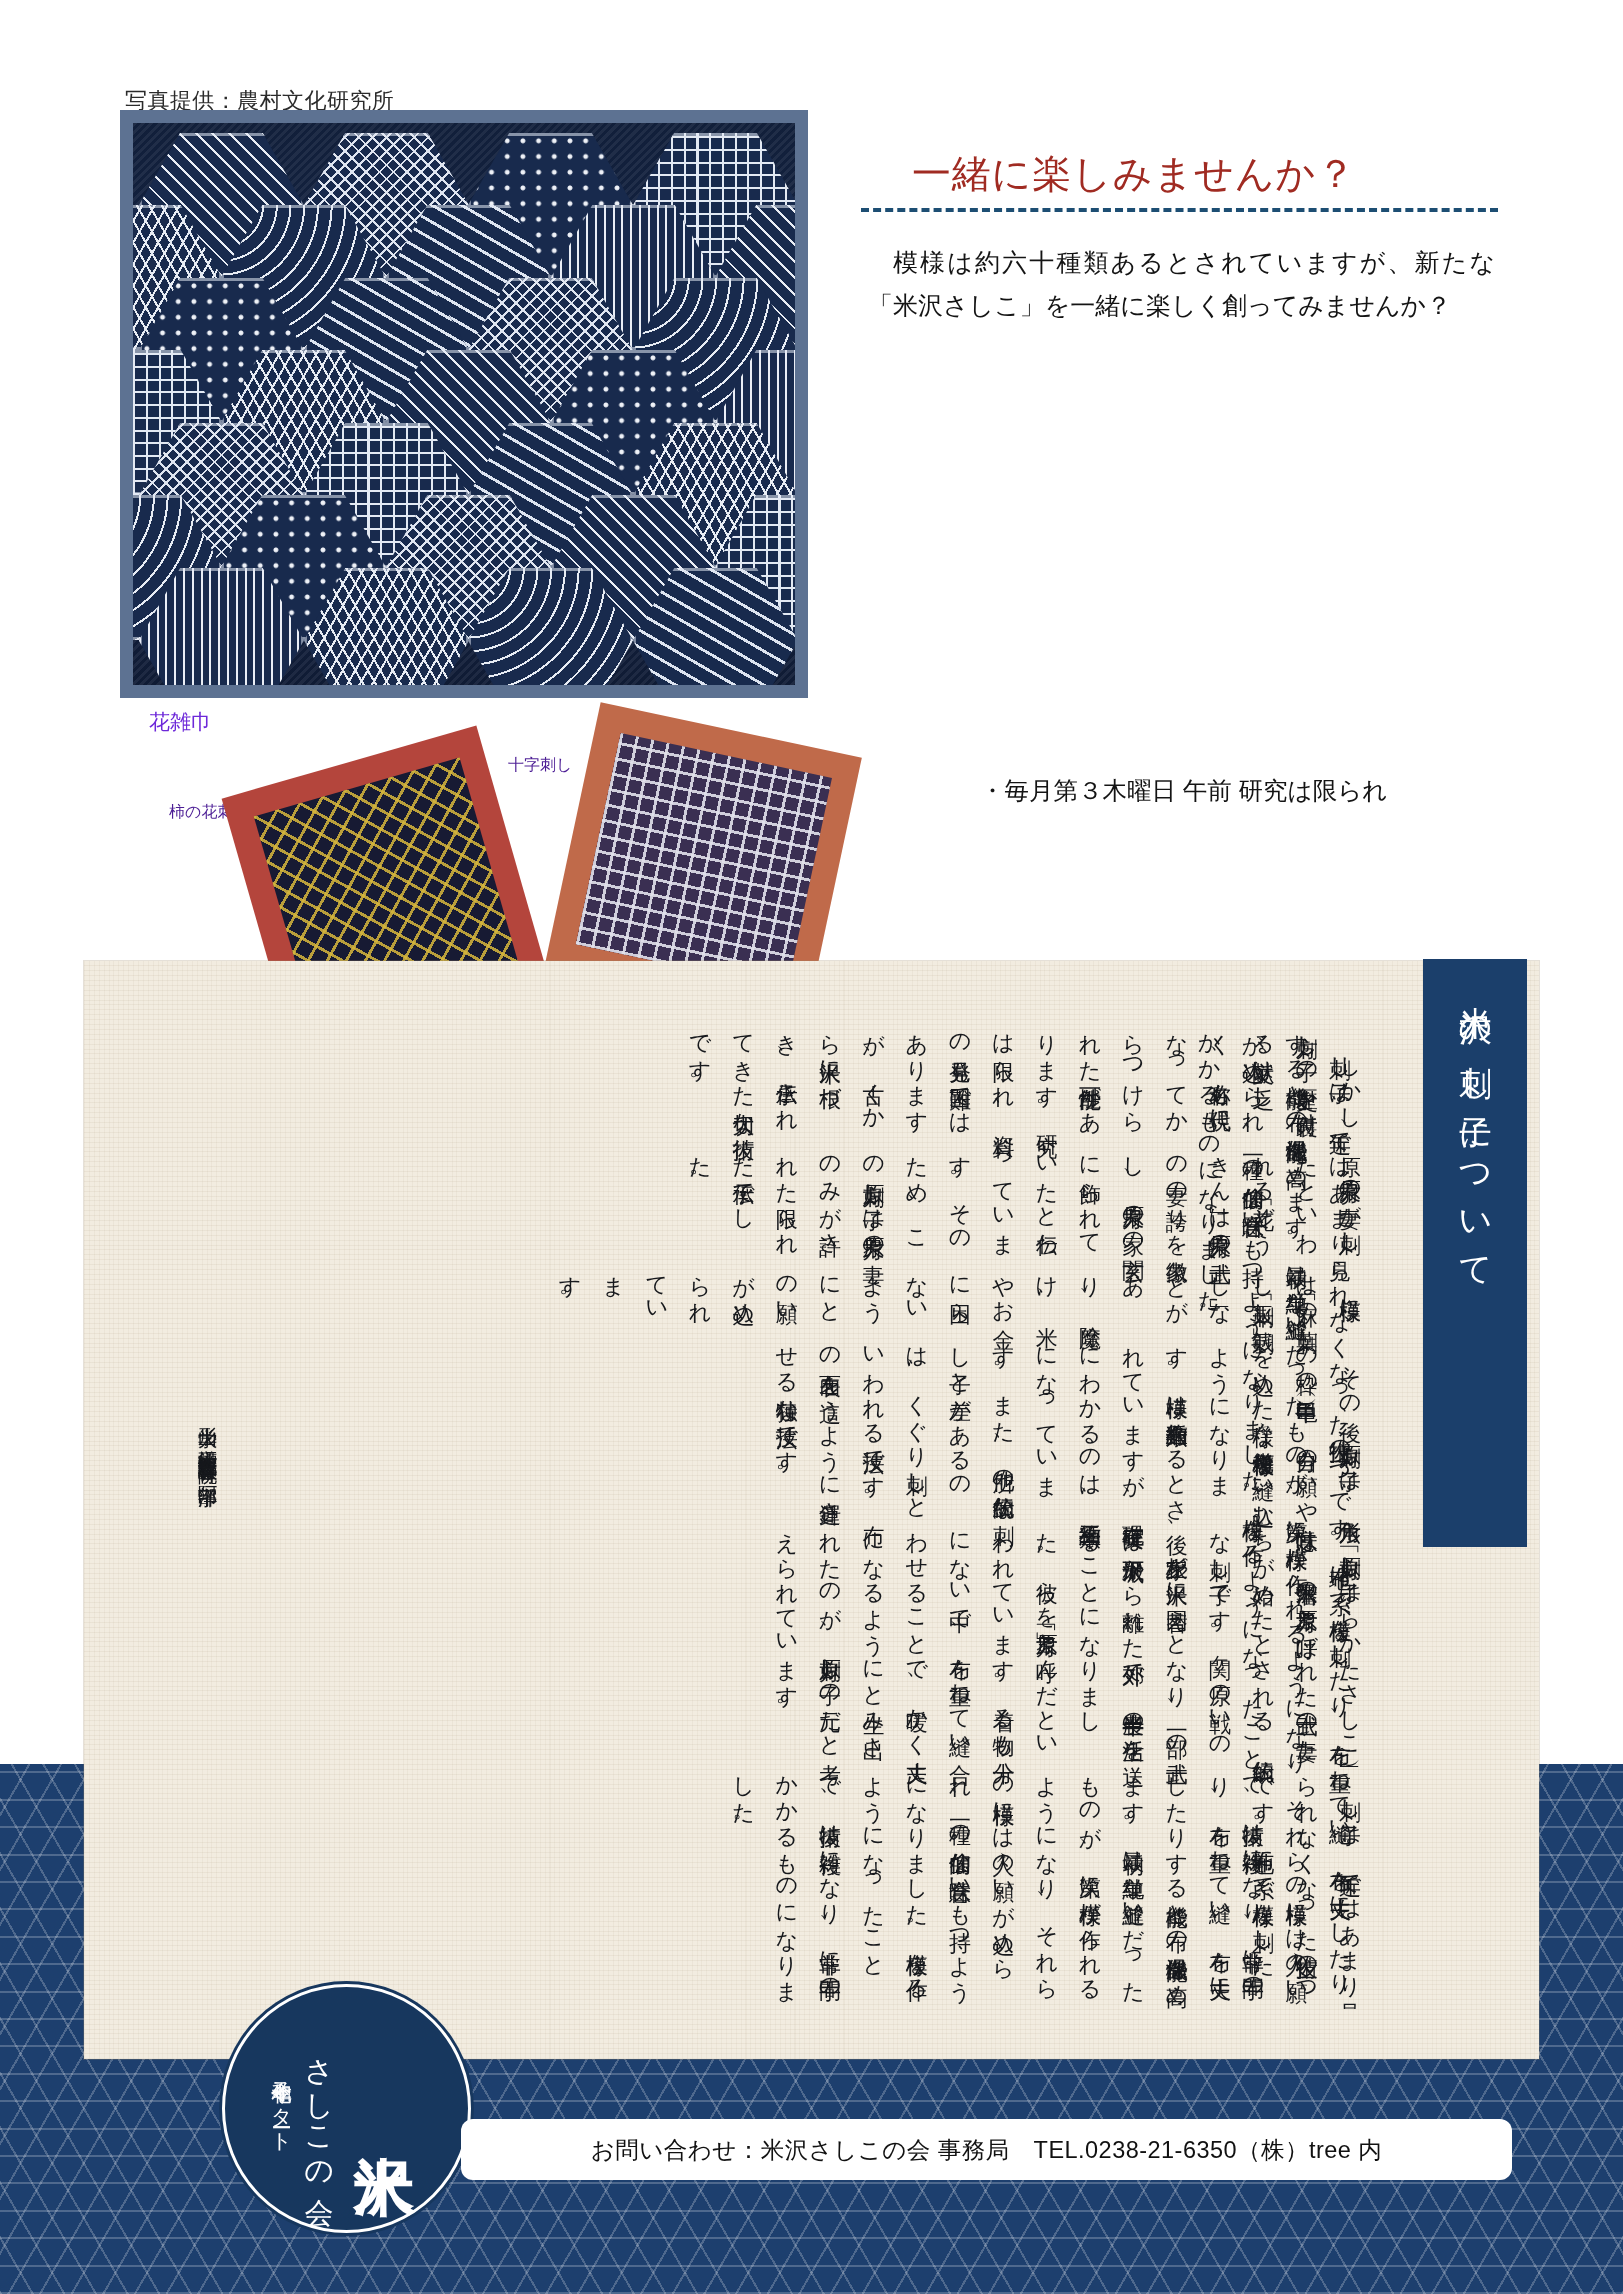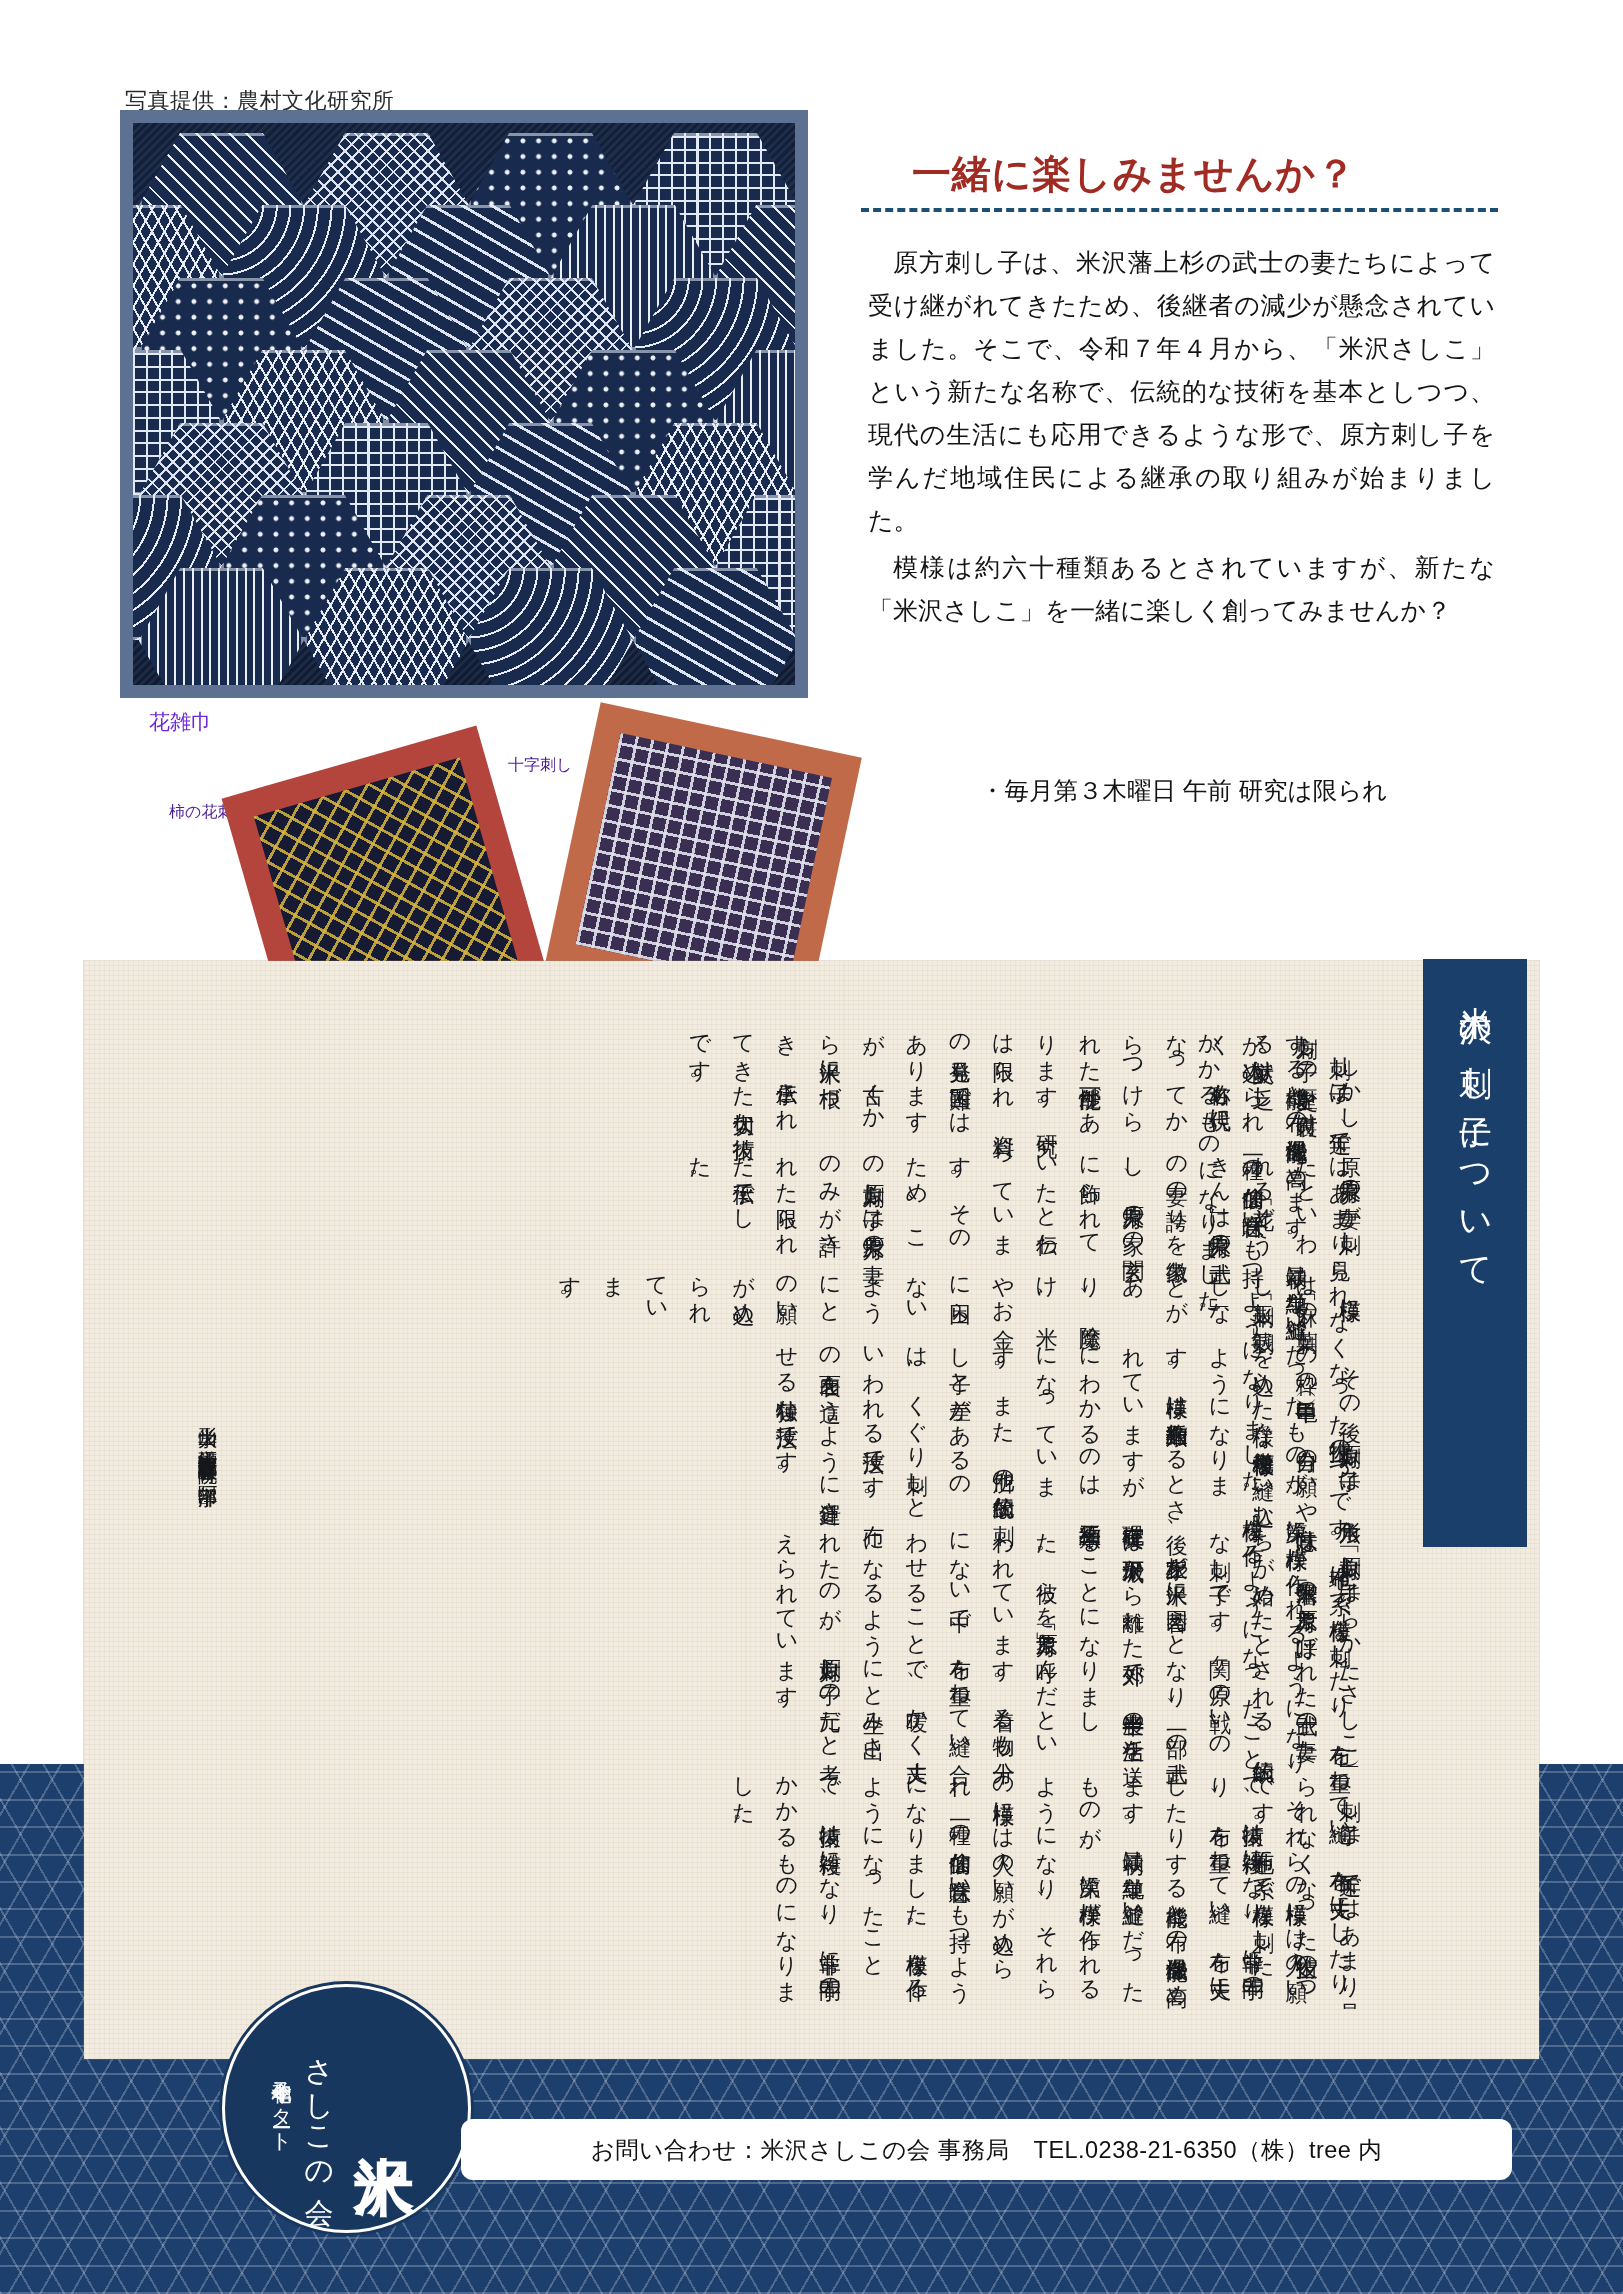--- a/index.html
+++ b/index.html
@@ -110,21 +110,21 @@
       repeating-linear-gradient(90deg, rgba(225,225,235,0.9) 0 2.9px, transparent 2.9px 15.7px),
       #3a2f52;
   }
 
   
   .headline {
     position: absolute;
     left: 912px;
     top: 147px;
     font-size: 39px;
-    font-weight: bold;
+    font-weight: normal;
     color: #a02b22;
     letter-spacing: 0.02em;
   }
   .headline-rule {
     position: absolute;
     left: 861px;
     top: 208px;
     width: 637px;
     height: 0;
     border-top: 4.9px dashed #1d4e73;
@@ -356,21 +356,20 @@
 <div class="sq sq-kaki">
   <div class="inner"></div>
 </div>
 <div class="sq sq-juji">
   <div class="inner"></div>
 </div>
 
 <div class="headline">一緒に楽しみませんか？</div>
 <div class="headline-rule"></div>
 <div class="intro">
-  <p>原方刺し子は、米沢藩上杉の武士の妻たちによって受け継がれてきたため、後継者の減少が懸念されていました。そこで、令和７年４月から、「米沢さしこ」という新たな名称で、伝統的な技術を基本としつつ、現代の生活にも応用できるような形で、原方刺し子を学んだ地域住民による継承の取り組みが始まりました。</p>
   <p>模様は約六十種類あるとされていますが、新たな「米沢さしこ」を一緒に楽しく創ってみませんか？</p>
 </div>
 <div class="meeting-note">・毎月第３木曜日 午前 研究は限られ</div>
 
 <div class="band-mask"></div>
 
 <div class="article-panel panel-layer"></div>
 <div class="article-title-box panel-layer"></div>
 <div class="article-title panel-layer">米沢の刺し子について</div>
 

